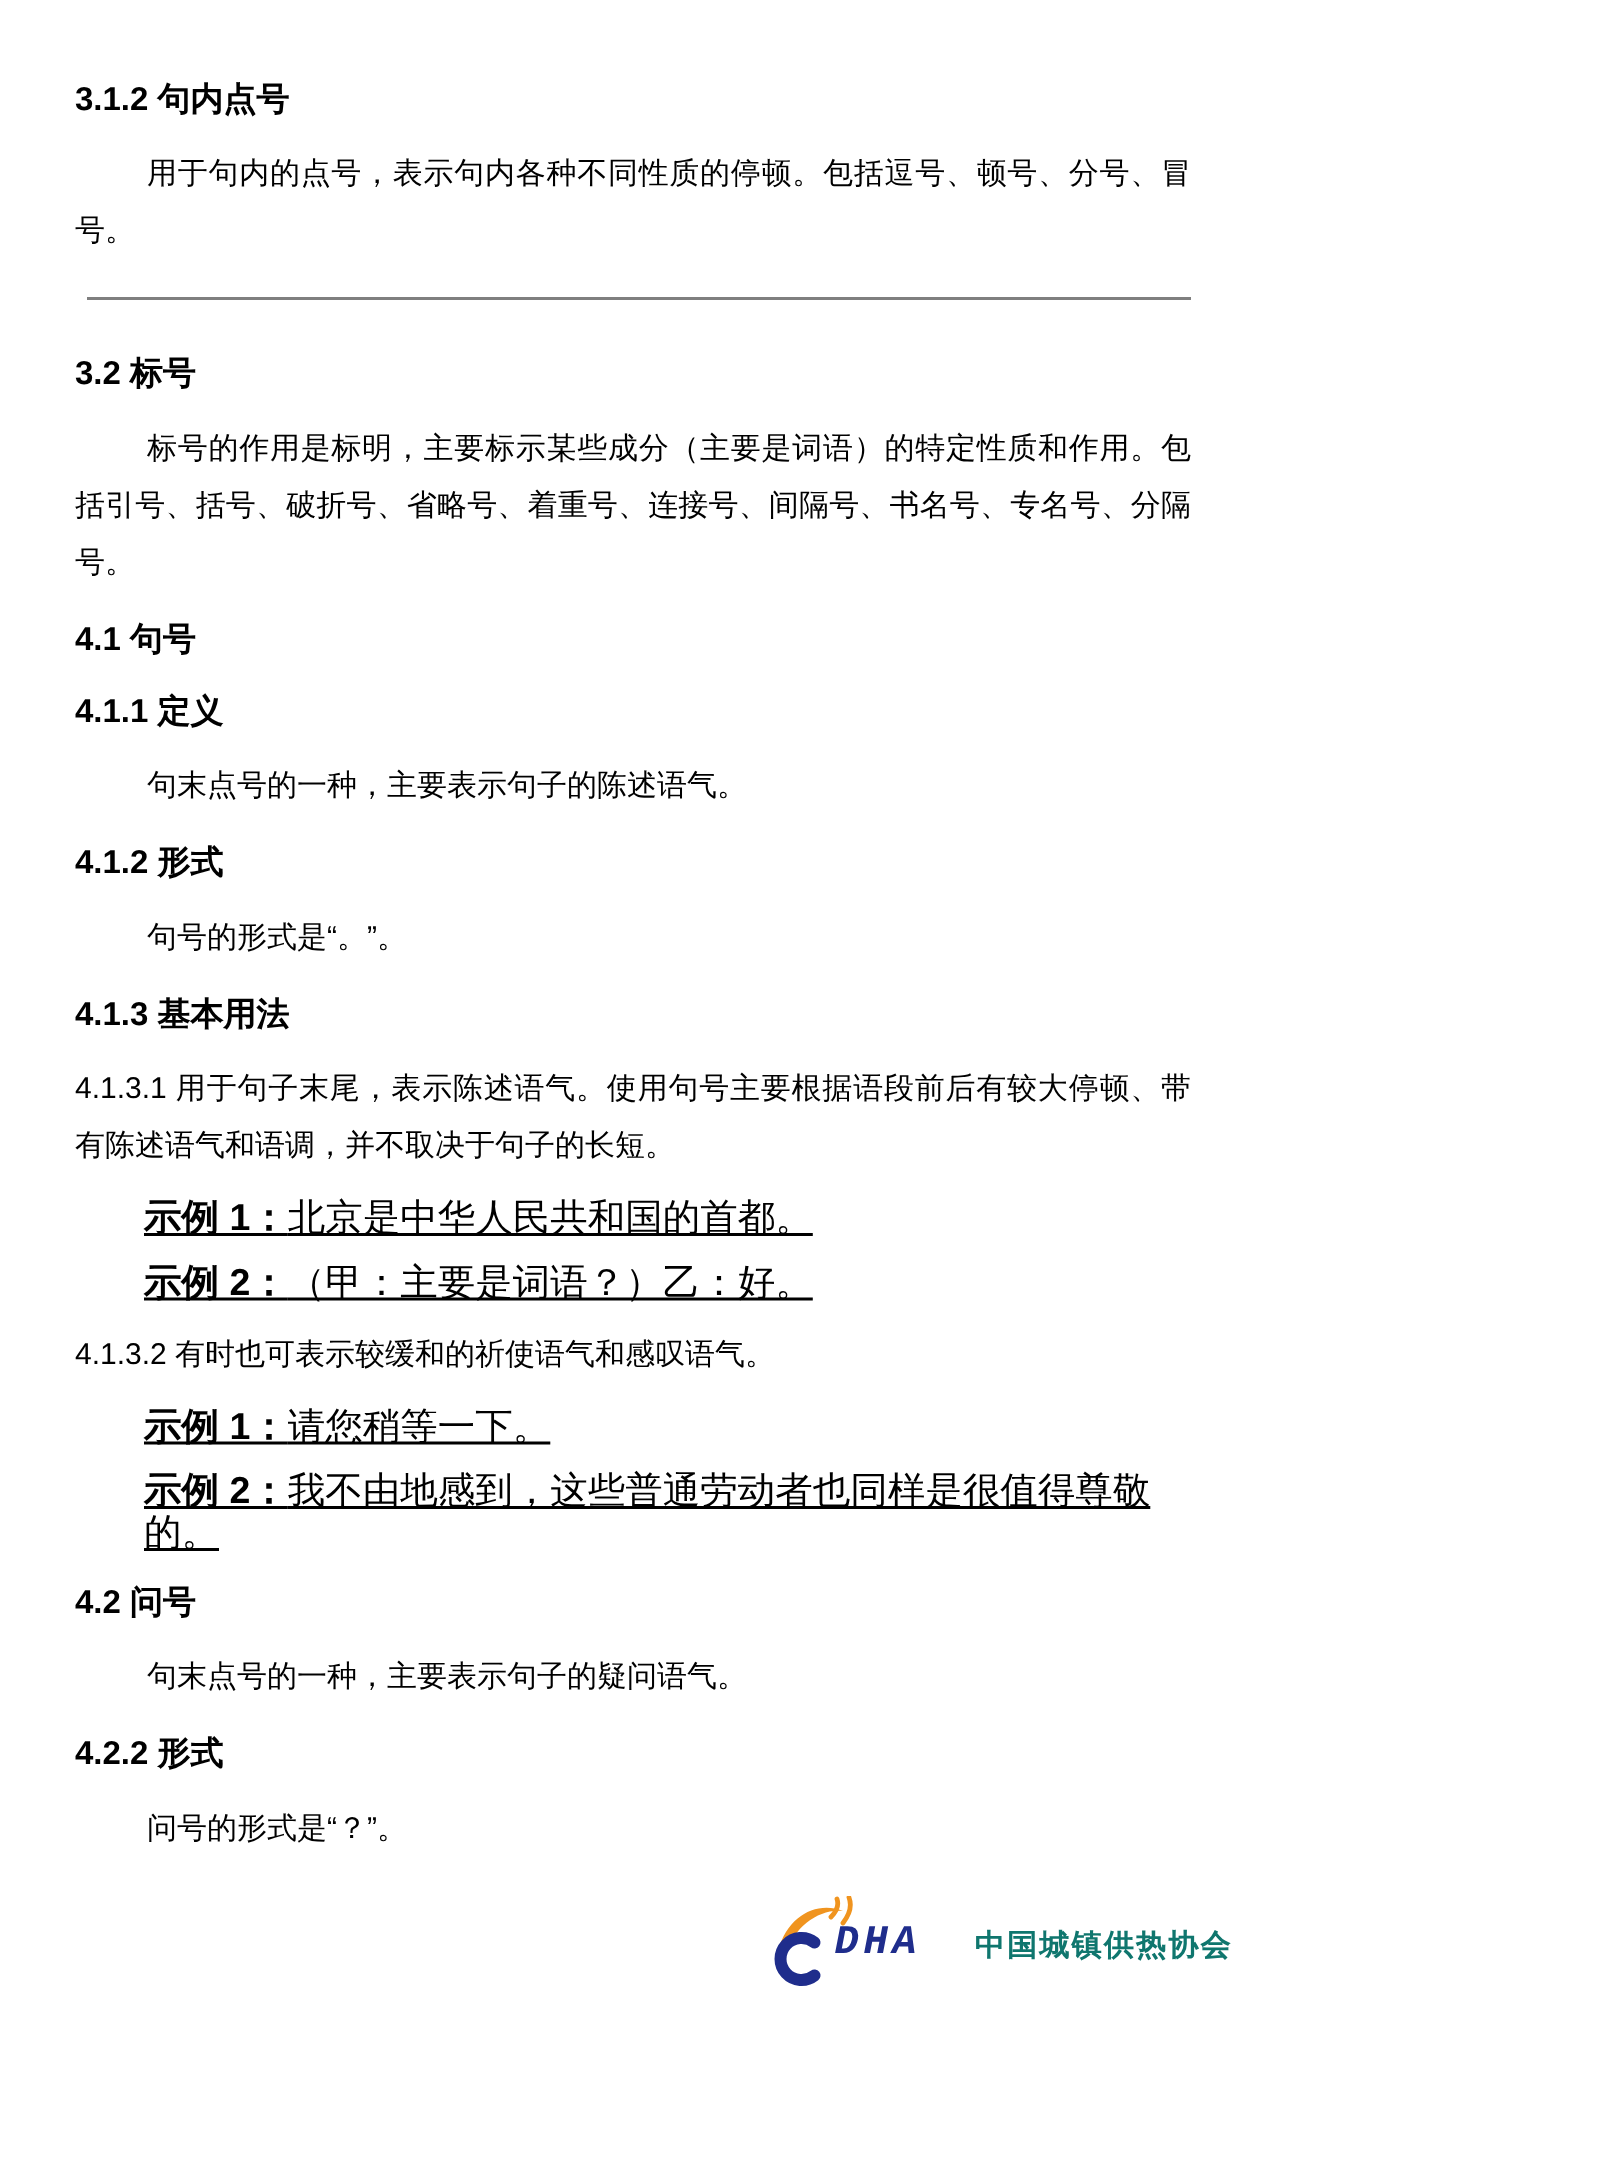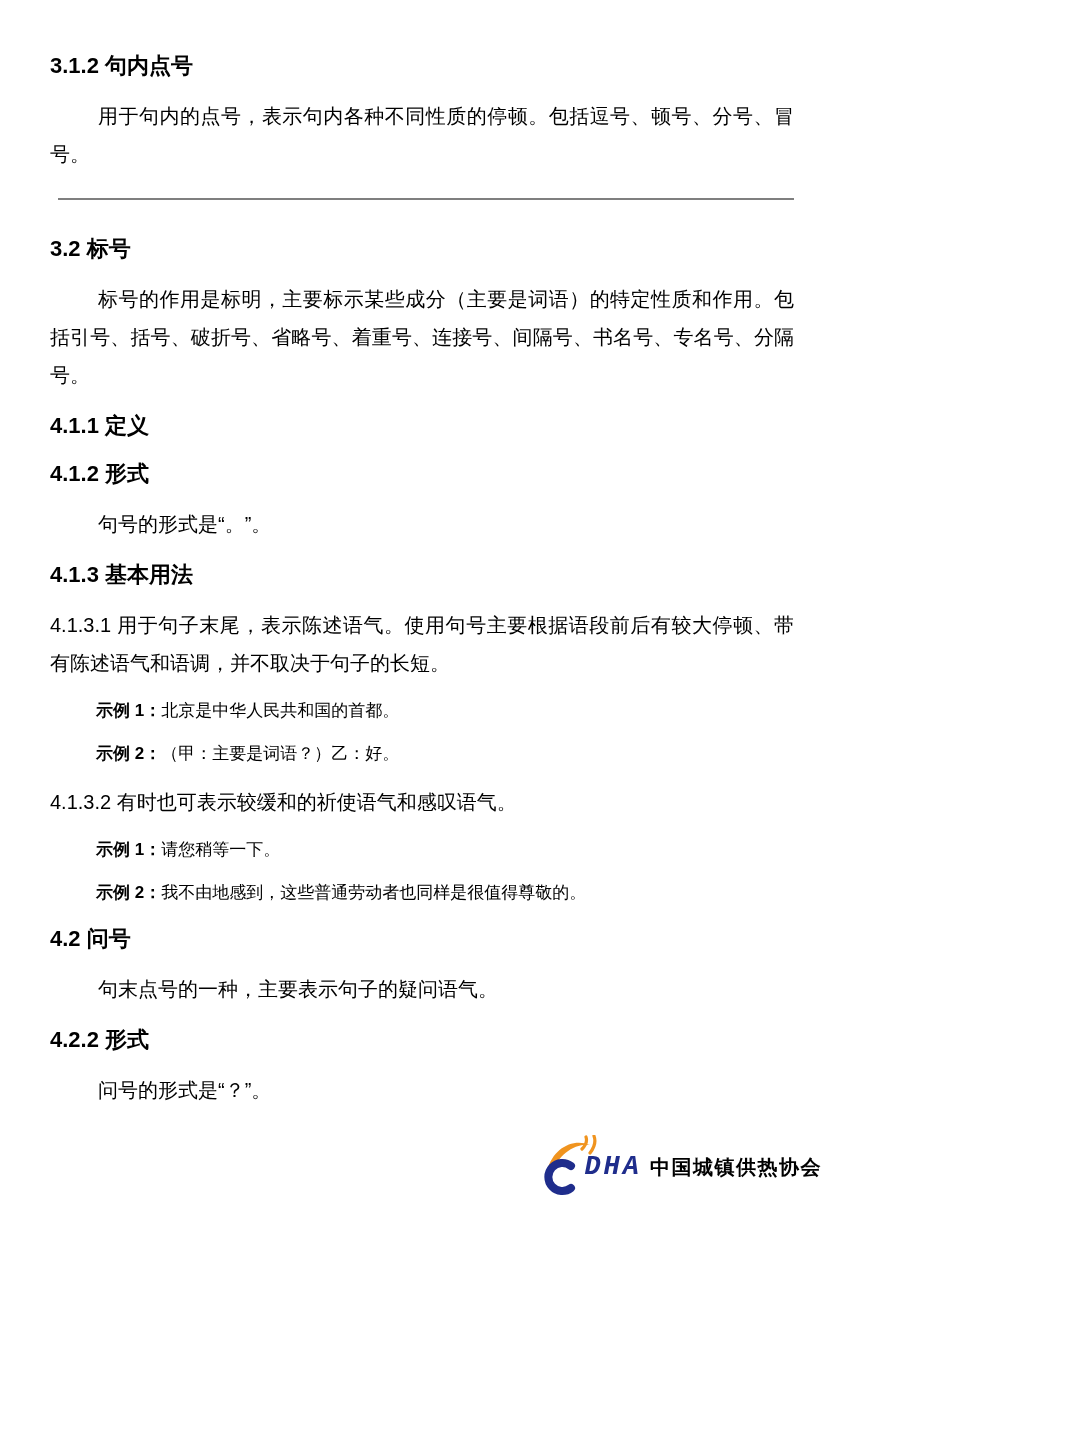--- a/index.html
+++ b/index.html
@@ -17,22 +17,22 @@
   .h {
     font-size: 22px; font-weight: bold; line-height: 33px;
     margin: 0 0 15px 0;
   }
   .p {
     font-size: 20px; font-weight: normal; line-height: 38px;
     margin: 0 0 15px 0; text-align: justify;
   }
   .p.indent { text-indent: 48px; }
   .ex {
-    font-size: 17px; line-height: 28px;
-    margin: 0 0 15px 0; padding-left: 46px;
+    font-size: 25px; line-height: 28px;
+    margin: 0 0 15px 0; padding-left: 46px; text-decoration: underline;
   }
   .ex .ex-label { font-weight: bold; }
   hr.divider {
     border: none; border-top: 2px solid #7f7f7f;
     margin: 25px 0 32px 8px;
   }
   .footer {
     display: flex; justify-content: flex-end;
     margin-top: 26px;
   }
@@ -40,38 +40,40 @@
     display: flex; align-items: center;
     margin-right: -28px;
     font-family: Liberation Mono, monospace;
   }
   .logo-dha {
     font-size: 27px; font-weight: bold; font-style: italic;
     color: #1f2d8c; letter-spacing: 3px; margin-left: -14px;
   }
   .logo-org {
     font-size: 20px; font-weight: bold;
-    color: #000000; letter-spacing: 1.5px; margin-left: 8px;
+    color: #0f766e; letter-spacing: 1.5px; margin-left: 36px;
     white-space: nowrap;
   }
 </style>
 </head>
 <body>
 
 <div class="page">
 
   <div class="h">3.1.2 句内点号</div>
   <div class="p indent">用于句内的点号，表示句内各种不同性质的停顿。包括逗号、顿号、分号、冒号。</div>
 
   <hr class="divider">
 
   <div class="h">3.2 标号</div>
   <div class="p indent">标号的作用是标明，主要标示某些成分（主要是词语）的特定性质和作用。包括引号、括号、破折号、省略号、着重号、连接号、间隔号、书名号、专名号、分隔号。</div>
 
+  <div class="h">4.1 句号</div>
   <div class="h">4.1.1 定义</div>
+  <div class="p indent">句末点号的一种，主要表示句子的陈述语气。</div>
 
   <div class="h">4.1.2 形式</div>
   <div class="p indent">句号的形式是“。”。</div>
 
   <div class="h">4.1.3 基本用法</div>
   <div class="p">4.1.3.1 用于句子末尾，表示陈述语气。使用句号主要根据语段前后有较大停顿、带有陈述语气和语调，并不取决于句子的长短。</div>
 
   <div class="ex">
     <span class="ex-label">示例 1：</span><span>北京是中华人民共和国的首都。</span>
   </div>

